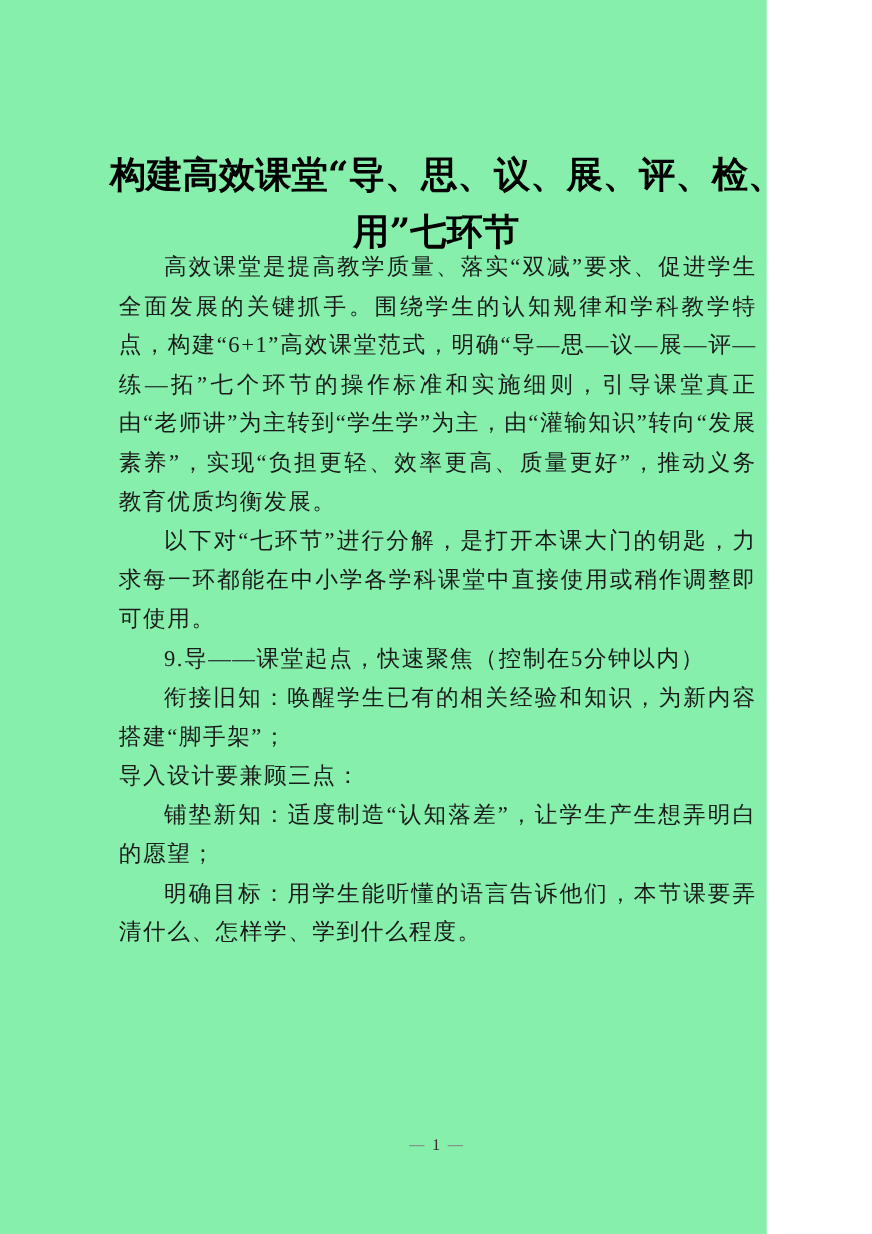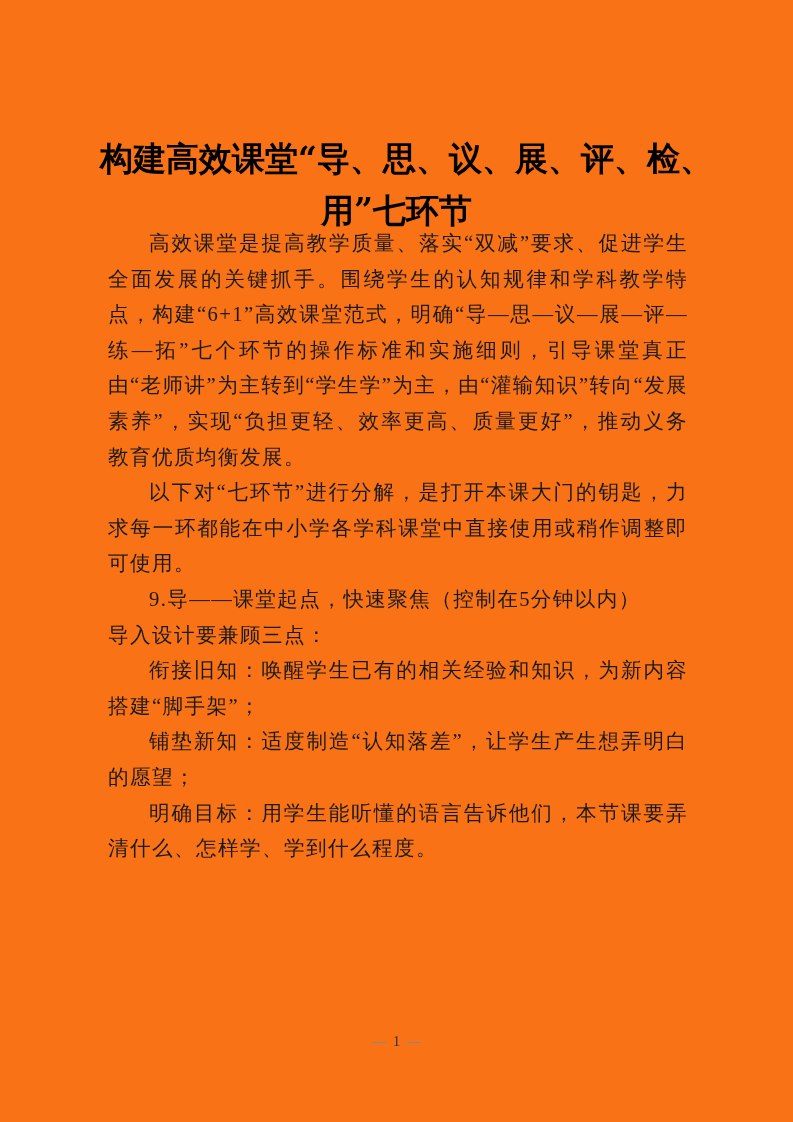--- a/index.html
+++ b/index.html
@@ -10,23 +10,23 @@
     body {
       width: 793px;
       height: 1122px;
       position: relative;
       overflow: hidden;
       color: #111111;
     }
     .page {
       position: absolute;
       left: 0; top: 0;
-      width: 793px;
+      width: 697px;
       height: 1122px;
-      background: #f97316;
+      background: #86efac;
     }
     .title {
       position: absolute;
       left: 100px;
       top: 111px;
       width: 593px;
       text-align: center;
       font-family: "DejaVu Serif", "Liberation Serif", serif;
       font-weight: bold;
       font-size: 33px;
@@ -80,22 +80,22 @@
 
   <h1 class="title">
     <span class="line">构建高效课堂“导、思、议、展、评、检、</span>
     <span class="line">用”七环节</span>
   </h1>
 
   <div class="body">
     <p class="para indent">高效课堂是提高教学质量、落实“双减”要求、促进学生全面发展的关键抓手。围绕学生的认知规律和学科教学特点，构建“6+1”高效课堂范式，明确“导—思—议—展—评—练—拓”七个环节的操作标准和实施细则，引导课堂真正由“老师讲”为主转到“学生学”为主，由“灌输知识”转向“发展素养”，实现“负担更轻、效率更高、质量更好”，推动义务教育优质均衡发展。</p>
     <p class="para indent">以下对“七环节”进行分解，是打开本课大门的钥匙，力求每一环都能在中小学各学科课堂中直接使用或稍作调整即可使用。</p>
     <p class="para indent">9.导——课堂起点，快速聚焦（控制在5分钟以内）</p>
+    <p class="para indent">衔接旧知：唤醒学生已有的相关经验和知识，为新内容搭建“脚手架”；</p>
     <p class="para noindent">导入设计要兼顾三点：</p>
-    <p class="para indent">衔接旧知：唤醒学生已有的相关经验和知识，为新内容搭建“脚手架”；</p>
     <p class="para indent">铺垫新知：适度制造“认知落差”，让学生产生想弄明白的愿望；</p>
     <p class="para indent">明确目标：用学生能听懂的语言告诉他们，本节课要弄清什么、怎样学、学到什么程度。</p>
   </div>
 
   <div class="footer">
     <span class="dash"></span><span>1</span><span class="dash"></span>
   </div>
 
 </div>
 

